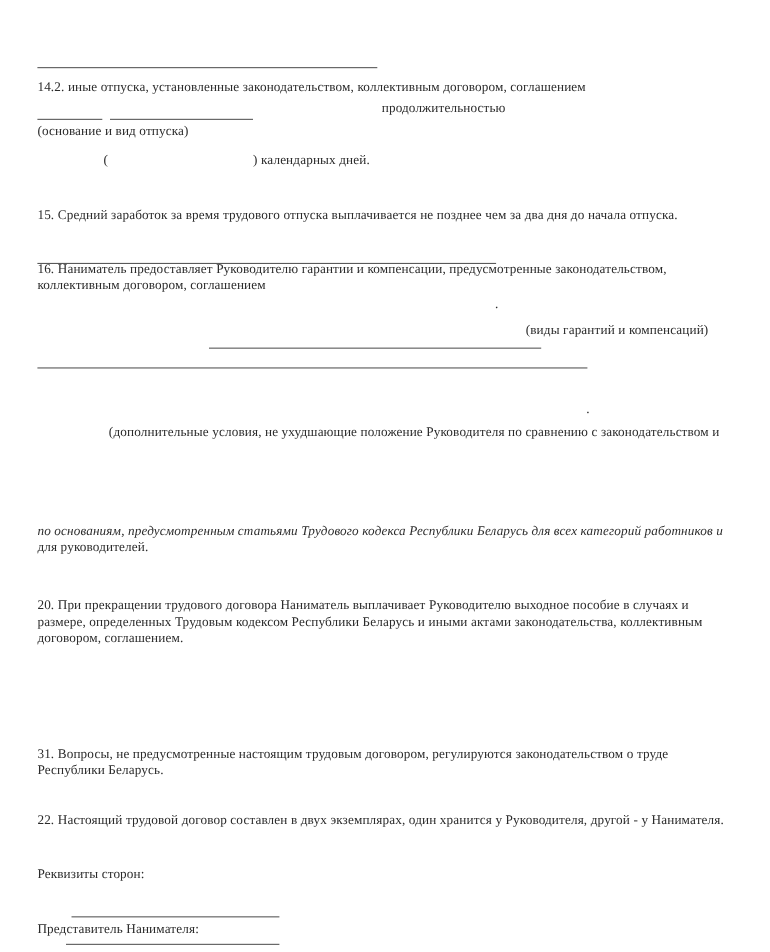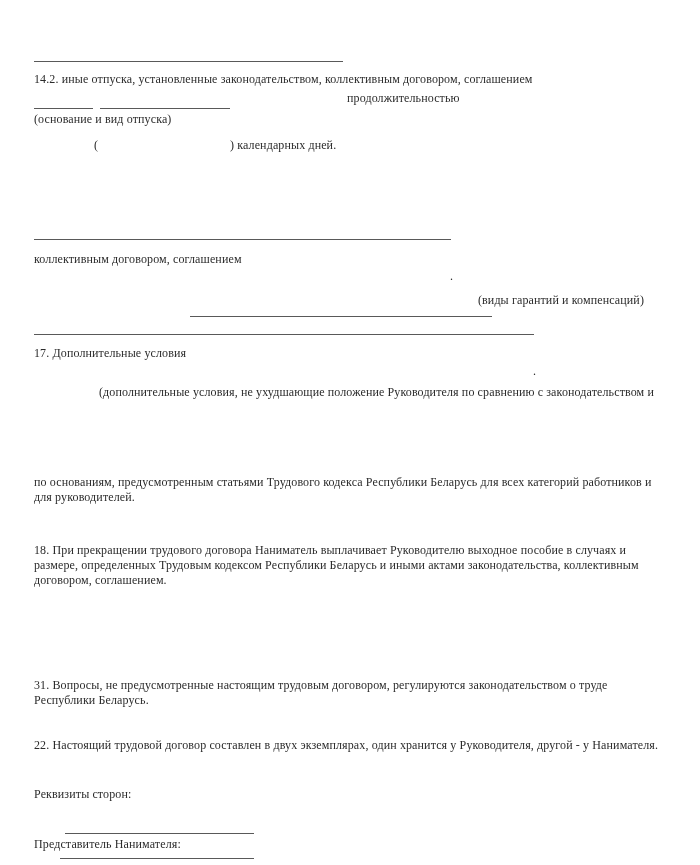--- a/index.html
+++ b/index.html
@@ -53,40 +53,41 @@
   <div class="rule-line" style="left:34px; top:61px; width:309px;"></div>
   <div class="block para" style="left:347px; top:48px;">продолжительностью</div>
 
   <div class="block para" style="left:34px; top:69px;">(основание и вид отпуска)</div>
 
   <div class="rule-line" style="left:34px; top:108px; width:59px;"></div>
   <div class="block para" style="left:94px; top:95px;">(</div>
   <div class="rule-line" style="left:100px; top:108px; width:130px;"></div>
   <div class="block para" style="left:230px; top:95px;">) календарных дней.</div>
 
+  <div class="block para" style="left:34px; top:145px; width:630px;">15. Средний заработок за время трудового отпуска выплачивается не позднее чем за два дня до начала отпуска.</div>
 
+  <div class="block para" style="left:34px; top:194px; width:630px;">16. Наниматель предоставляет Руководителю гарантии и компенсации, предусмотренные законодательством,</div>
   <div class="block para" style="left:34px; top:209px; width:630px;">коллективным договором, соглашением</div>
 
   <div class="rule-line" style="left:34px; top:239px; width:417px;"></div>
   <div class="block para" style="left:450px; top:226px;">.</div>
 
   <div class="block caption" style="left:34px; top:250px; width:610px;">(виды гарантий и компенсаций)</div>
 
-  <div class="block para" style="left:34px; top:303px;">17. Дополнительные условия</div>
   <div class="rule-line" style="left:190px; top:316px; width:302px;"></div>
 
   <div class="rule-line" style="left:34px; top:334px; width:500px;"></div>
   <div class="block para" style="left:533px; top:321px;">.</div>
 
   <div class="block caption" style="left:34px; top:342px; width:620px;">(дополнительные условия, не ухудшающие положение Руководителя по сравнению с законодательством и</div>
 
-  <div class="block para" style="left:34px; top:432px; width:640px;">по основаниям, предусмотренным статьями Трудового кодекса Республики Беларусь для всех категорий работников и</div>
+  <div class="block para" style="left:34px; top:432px; width:640px;font-style:italic;">по основаниям, предусмотренным статьями Трудового кодекса Республики Беларусь для всех категорий работников и</div>
   <div class="block para" style="left:34px; top:447px; width:640px;">для руководителей.</div>
 
-  <div class="block para" style="left:34px; top:500px; width:640px;">18. При прекращении трудового договора Наниматель выплачивает Руководителю выходное пособие в случаях и</div>
+  <div class="block para" style="left:34px; top:500px; width:640px;">20. При прекращении трудового договора Наниматель выплачивает Руководителю выходное пособие в случаях и</div>
   <div class="block para" style="left:34px; top:515px; width:640px;">размере, определенных Трудовым кодексом Республики Беларусь и иными актами законодательства, коллективным</div>
   <div class="block para" style="left:34px; top:530px; width:640px;">договором, соглашением.</div>
 
 
   <div class="block para" style="left:34px; top:635px; width:640px;">31. Вопросы, не предусмотренные настоящим трудовым договором, регулируются законодательством о труде</div>
   <div class="block para" style="left:34px; top:650px; width:640px;">Республики Беларусь.</div>
 
   <div class="block para" style="left:34px; top:695px; width:650px;">22. Настоящий трудовой договор составлен в двух экземплярах, один хранится у Руководителя, другой - у Нанимателя.</div>
 
   <div class="block para" style="left:34px; top:744px;">Реквизиты сторон:</div>

